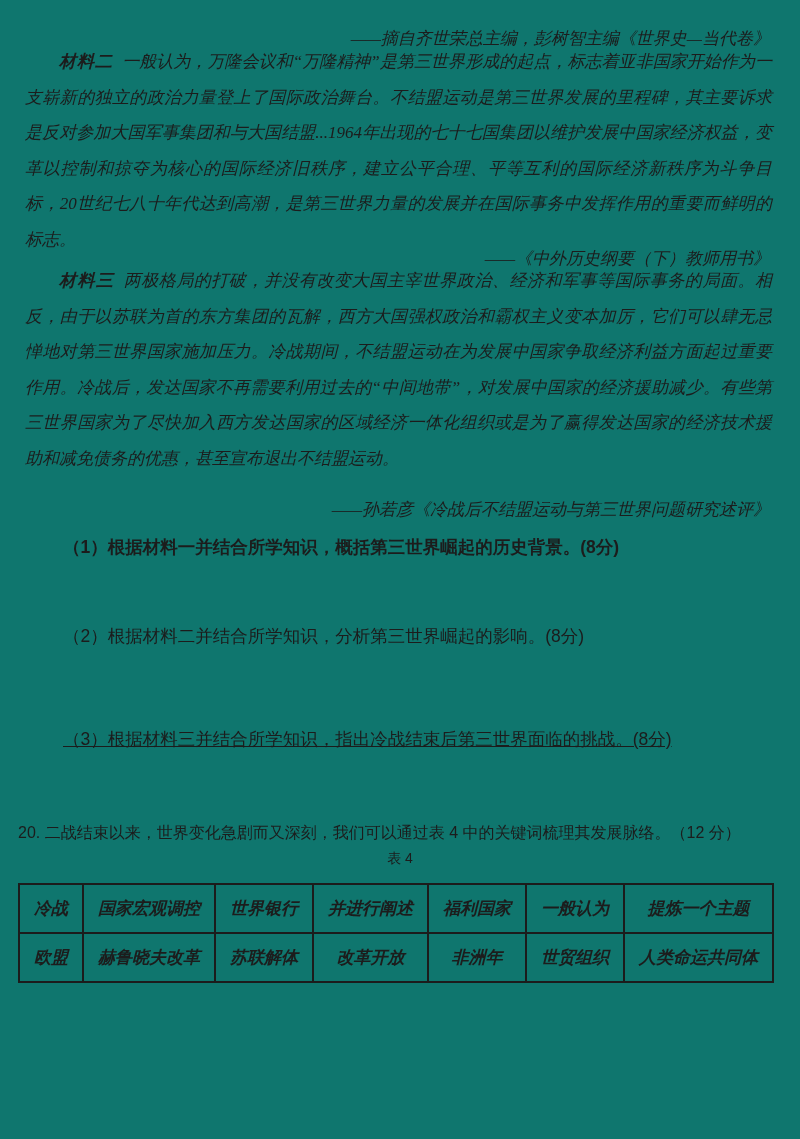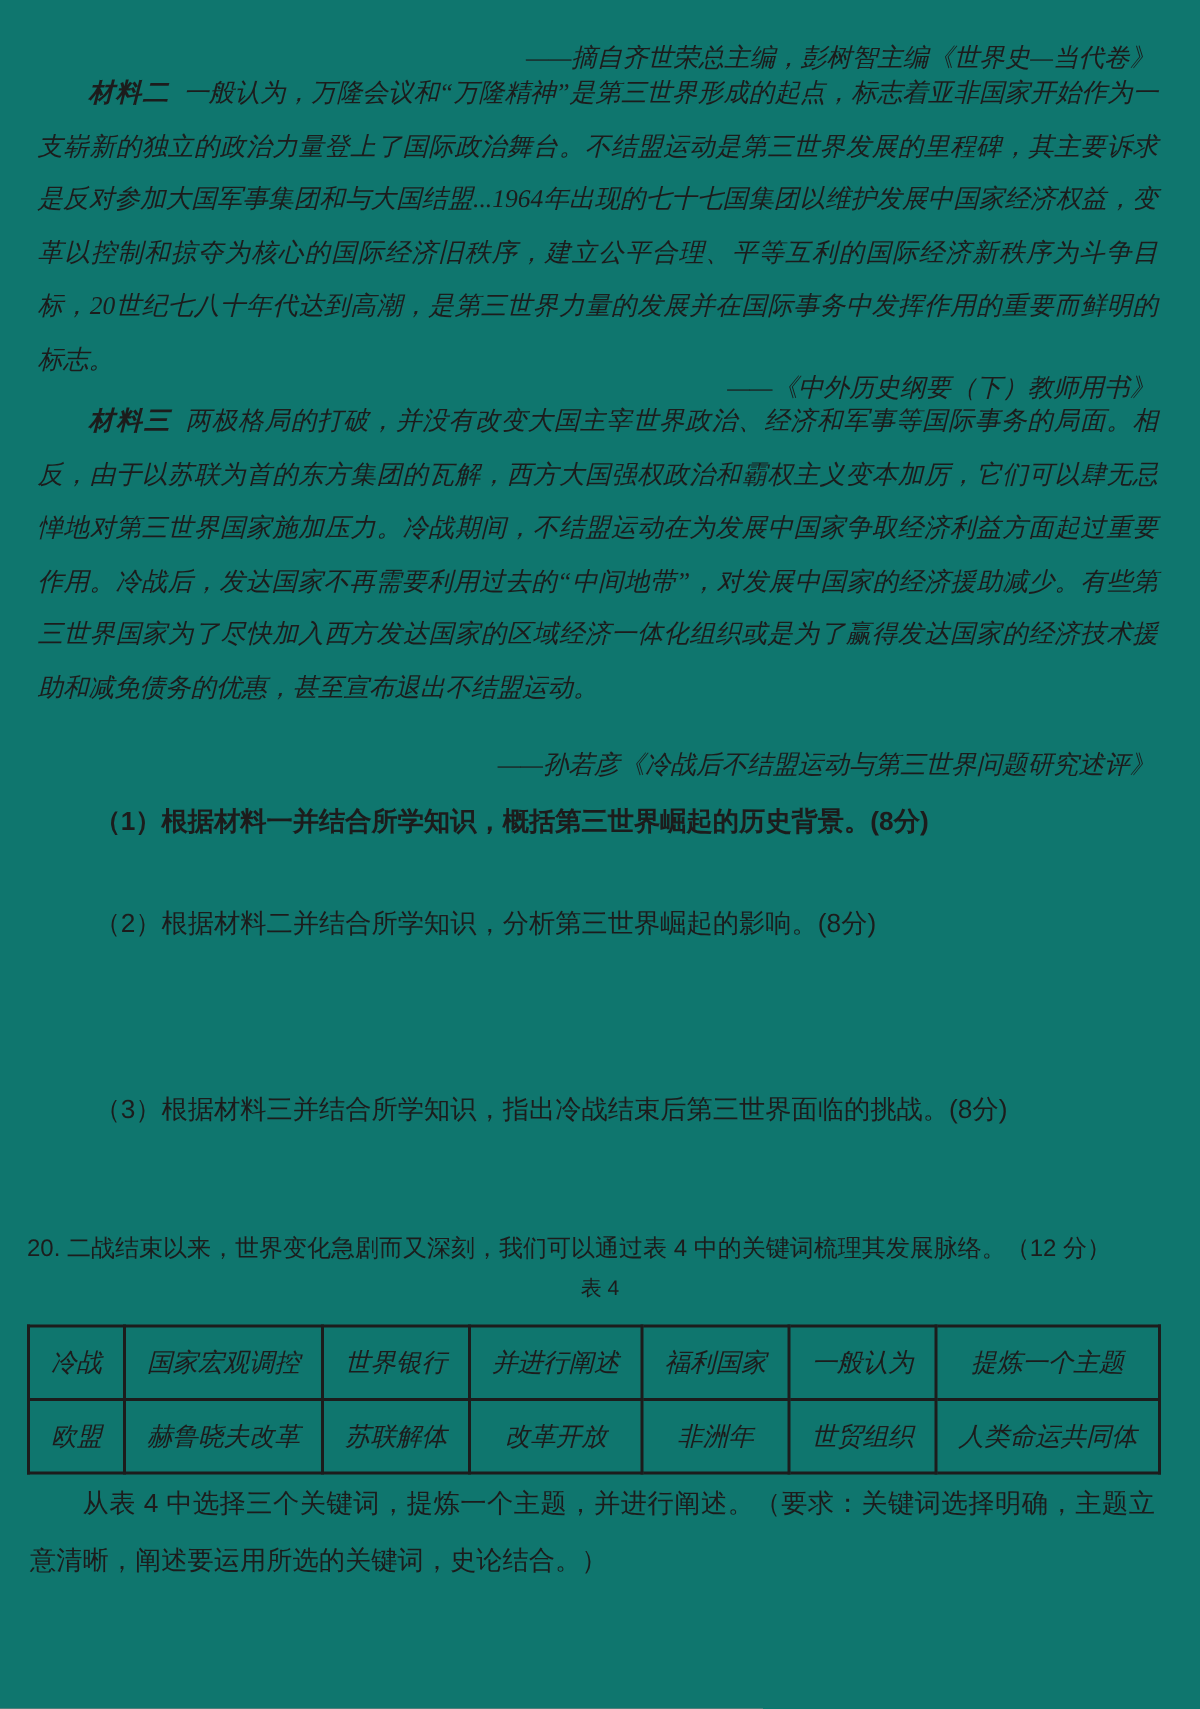--- a/index.html
+++ b/index.html
@@ -43,21 +43,21 @@
     position:absolute; left:18px; top:883px;
     border-collapse:collapse;
     table-layout:fixed;
   }
   table.kw td{
     border:2px solid #1c1c1c;
     height:47px;
     text-align:center; vertical-align:middle;
     font-size:17px;
     font-family:"Liberation Serif", serif; font-style:italic;
-    padding:0 14px; overflow:hidden; white-space:nowrap;
+    padding:0 14px; overflow:hidden; white-space:nowrap;font-weight:bold;
   }
   .instruction{
     position:absolute; left:20px; right:30px;
     font-size:17.5px; line-height:38px;
     text-indent:2em; text-align:justify; margin:0;
   }
 </style>
 </head>
 <body>
 
@@ -71,22 +71,22 @@
 
   <p class="attr kai" style="top:230px;">——《中外历史纲要（下）教师用书》</p>
 
   <p class="material kai" style="top:263px;">
     <b>材料三</b><span>两极格局的打破，并没有改变大国主宰世界政治、经济和军事等国际事务的局面。相反，由于以苏联为首的东方集团的瓦解，西方大国强权政治和霸权主义变本加厉，它们可以肆无忌惮地对第三世界国家施加压力。冷战期间，不结盟运动在为发展中国家争取经济利益方面起过重要作用。冷战后，发达国家不再需要利用过去的“中间地带”，对发展中国家的经济援助减少。有些第三世界国家为了尽快加入西方发达国家的区域经济一体化组织或是为了赢得发达国家的经济技术援助和减免债务的优惠，甚至宣布退出不结盟运动。</span>
   </p>
 
   <p class="attr kai" style="top:481px;">——孙若彦《冷战后不结盟运动与第三世界问题研究述评》</p>
 
   <p class="question hei" style="top:534px;font-weight:bold;">（1）根据材料一并结合所学知识，概括第三世界崛起的历史背景。(8分)</p>
-  <p class="question hei" style="top:602px;">（2）根据材料二并结合所学知识，分析第三世界崛起的影响。(8分)</p>
-  <p class="question hei" style="top:726px;">（3）根据材料三并结合所学知识，指出冷战结束后第三世界面临的挑战。(8分)</p>
+  <p class="question hei" style="top:623px;">（2）根据材料二并结合所学知识，分析第三世界崛起的影响。(8分)</p>
+  <p class="question hei" style="top:726px;text-decoration:underline;">（3）根据材料三并结合所学知识，指出冷战结束后第三世界面临的挑战。(8分)</p>
 
   <p class="q20 hei" style="top:820px;">20. 二战结束以来，世界变化急剧而又深刻，我们可以通过表 4 中的关键词梳理其发展脉络。（12 分）</p>
 
   <p class="table-title hei" style="top:850px;">表 4</p>
 
   <table class="kw">
     <colgroup>
       <col style="width:50px">
         <col style="width:115px">
         <col style="width:84px">
@@ -110,15 +110,14 @@
         <td>赫鲁晓夫改革</td>
         <td>苏联解体</td>
         <td>改革开放</td>
         <td>非洲年</td>
         <td>世贸组织</td>
         <td>人类命运共同体</td>
       </tr>
     </tbody>
   </table>
 
-  <p class="instruction hei" style="top:983px;">从表 4 中选择三个关键词，提炼一个主题，并进行阐述。（要求：关键词选择明确，主题立意清晰，阐述要运用所选的关键词，史论结合。）</p>
 
 </div>
 
 </body></html>

